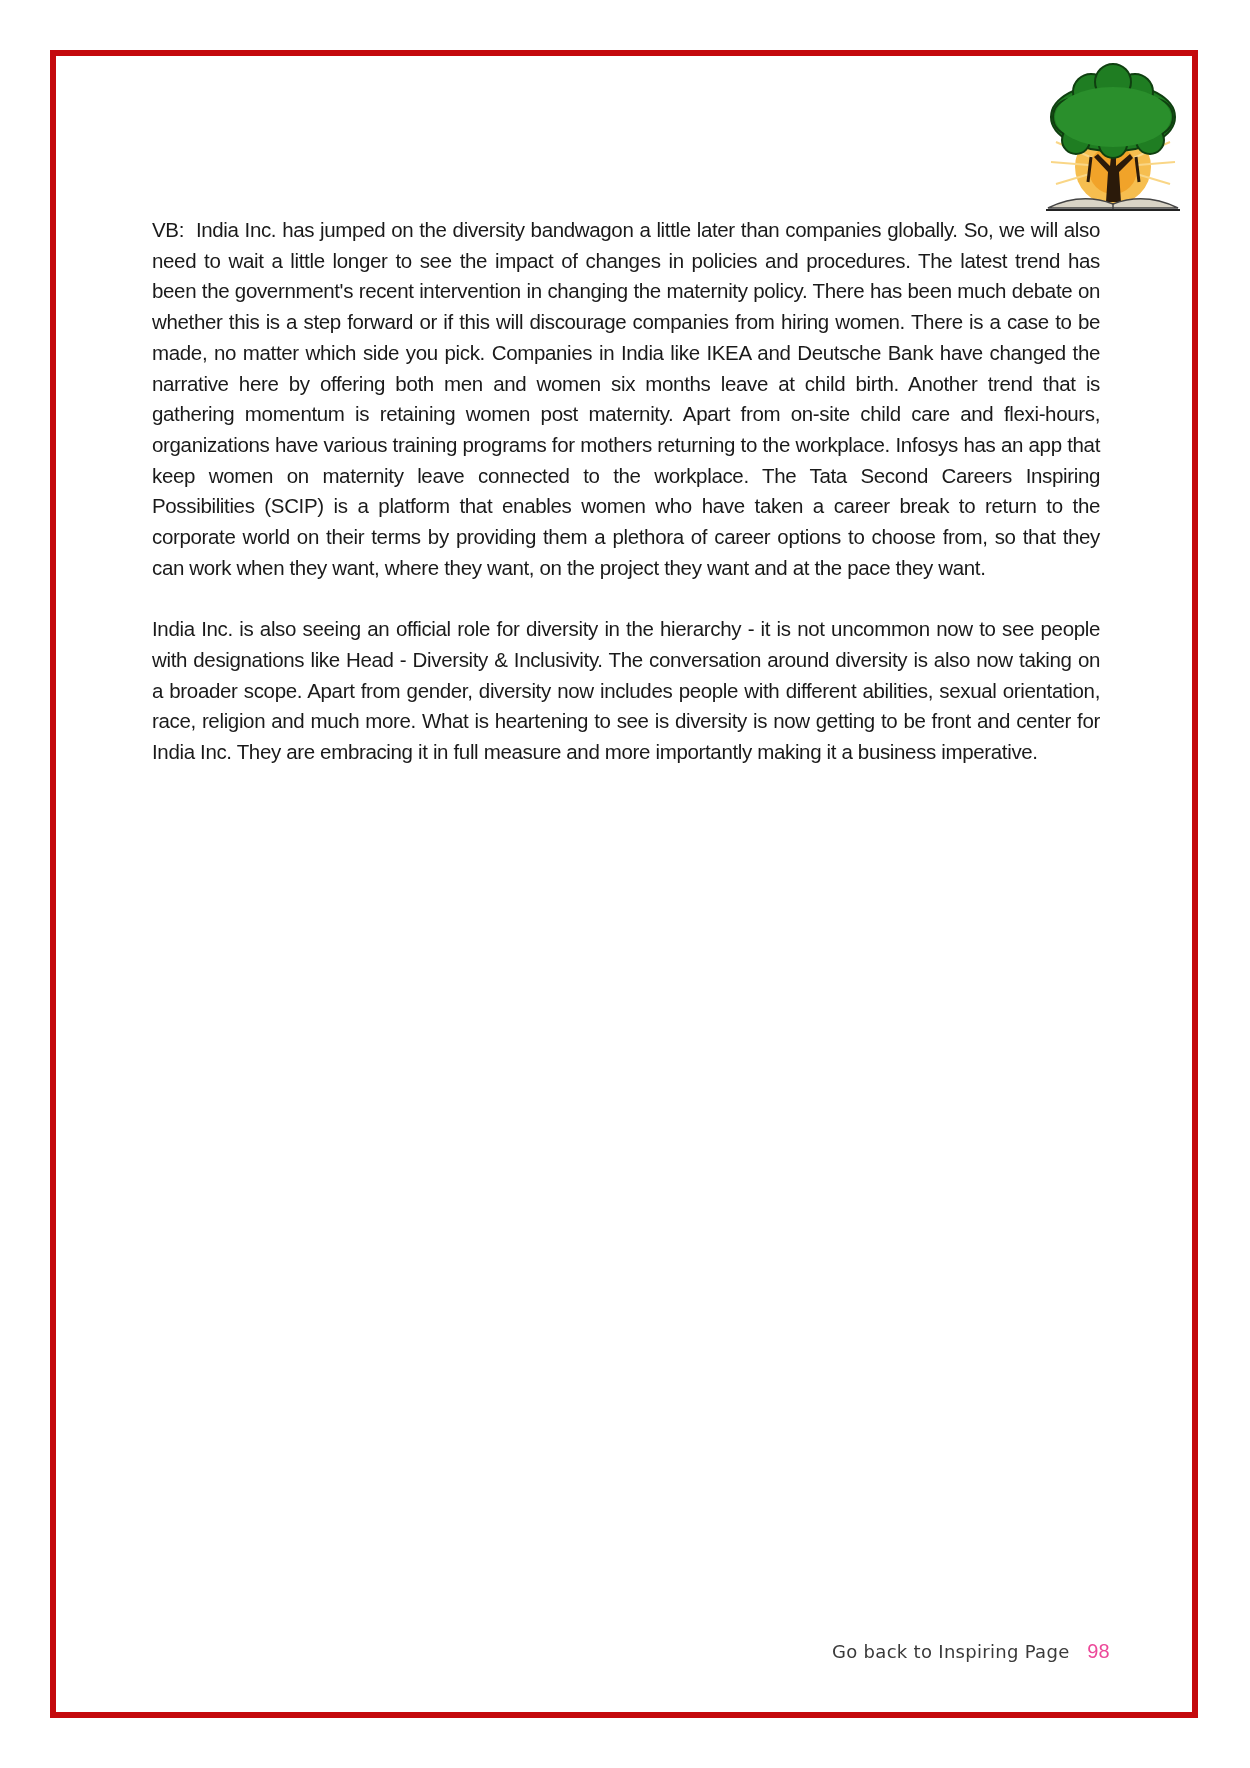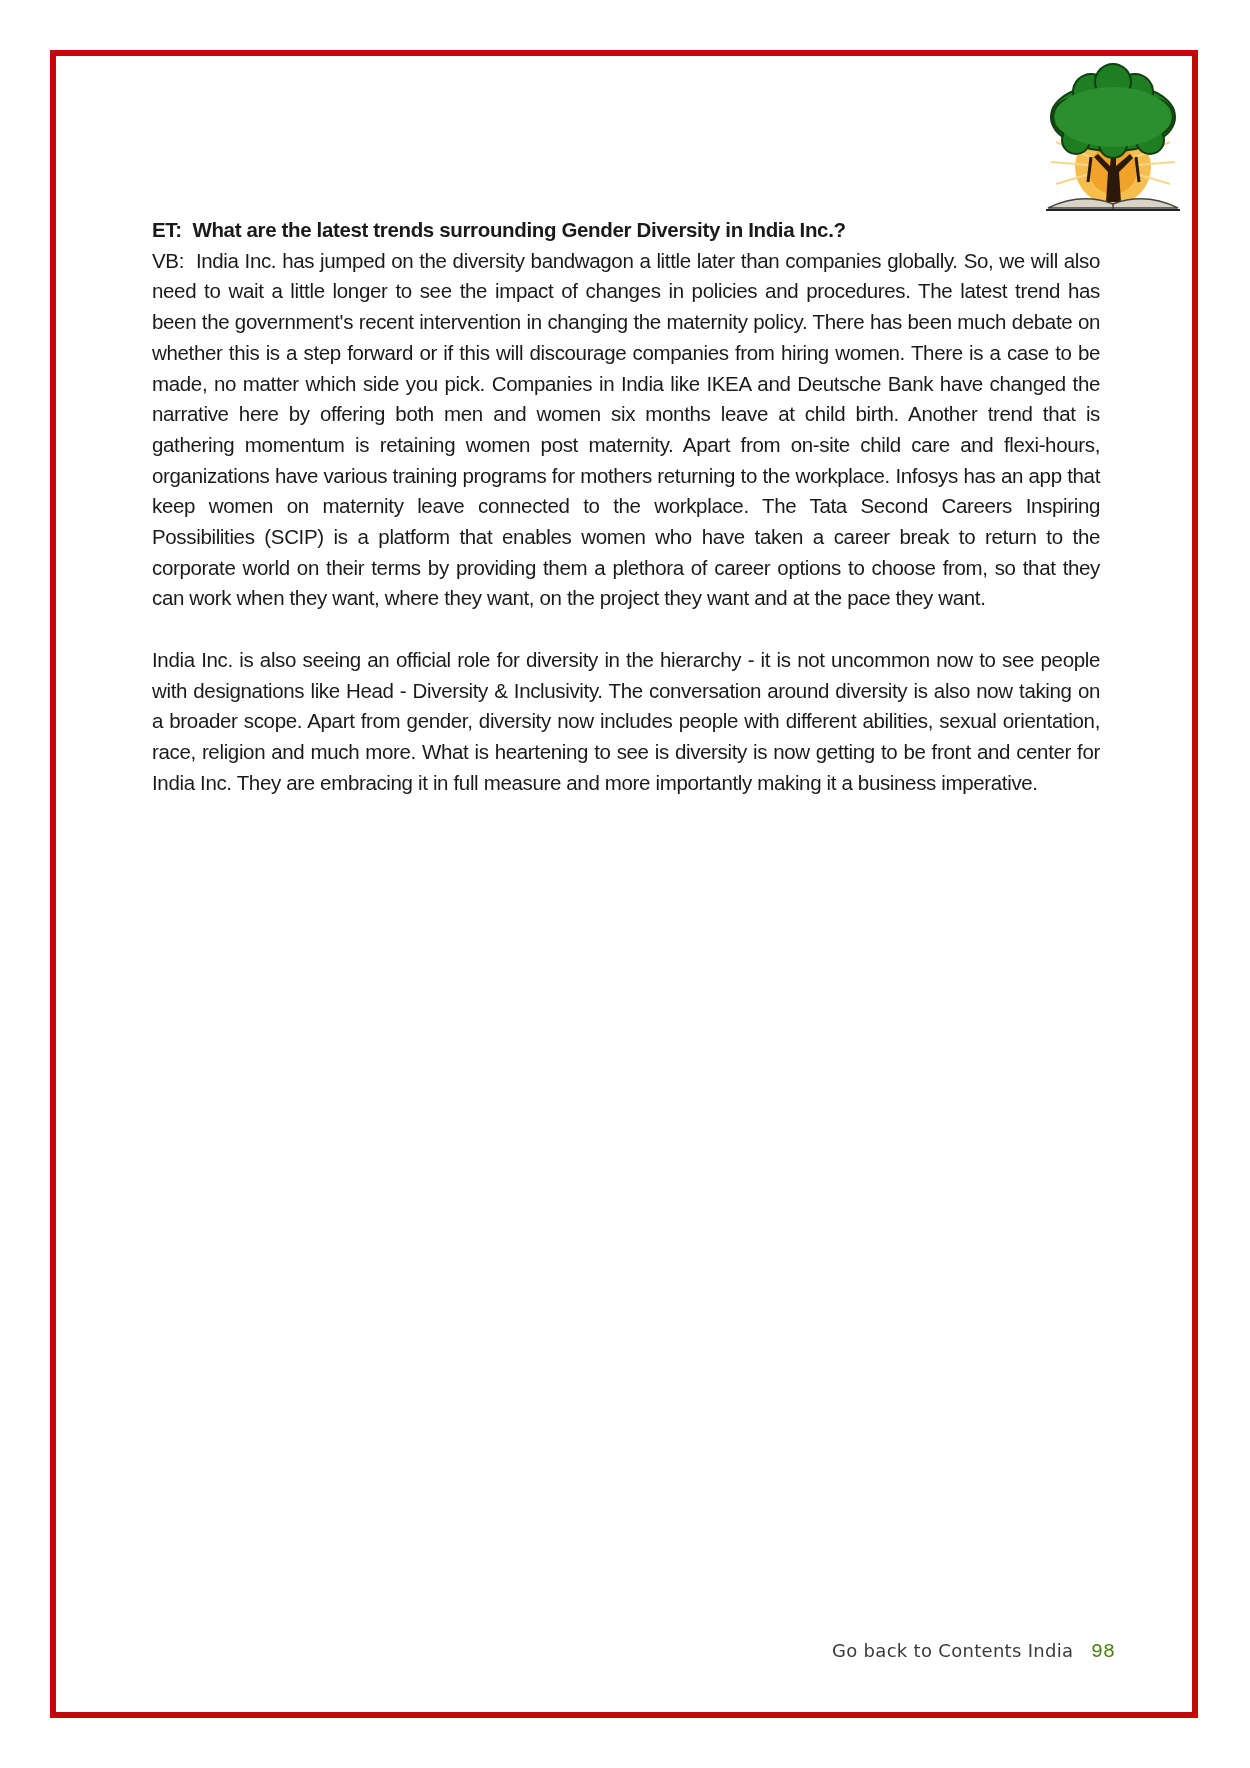--- a/index.html
+++ b/index.html
@@ -21,21 +21,21 @@
     .q { font-weight: bold; }
     .spacer { height: 30.7px; }
     .label { font-weight: normal; }
     .footer {
       position: absolute; left: 832px; top: 1640px;
       font-family: "DejaVu Sans", sans-serif;
       color: #3a3a3a;
       font-size: 18px;
     }
     .footer .link { letter-spacing: 0.3px; }
-    .footer .page { color: #4d7c0f; font-family: Liberation Mono, monospace; font-size: 20px; margin-left: 12px; }
+    .footer .page { color: #ec4899; font-family: Liberation Sans, sans-serif; font-size: 20px; margin-left: 12px; }
   </style>
 </head>
 <body>
 
 <div class="frame"></div>
 
 <div class="logo">
   <svg width="154" height="150" viewBox="0 0 154 150">
 
     <g opacity="0.9">
@@ -67,28 +67,24 @@
     </g>
     <ellipse cx="77" cy="55" rx="58" ry="30" fill="#2a8f2c"></ellipse>
 
     <path d="M12 146 Q45 130 77 142 Q109 130 142 146 Z" fill="#d9d4c6" stroke="#444" stroke-width="1.5"></path>
     <line x1="77" y1="142" x2="77" y2="148" stroke="#444" stroke-width="1.5"></line>
     <line x1="10" y1="148" x2="144" y2="148" stroke="#222" stroke-width="2"></line>
   </svg>
 </div>
 
 <div class="content">
-  <p class="q">
-    <span>ET:</span>&nbsp;
-    <span>What are the latest trends surrounding Gender Diversity in India Inc.?</span>
-  </p>
   <p>
     <span class="label">VB:</span>&nbsp;
     <span>India Inc. has jumped on the diversity bandwagon a little later than companies globally. So, we will also need to wait a little longer to see the impact of changes in policies and procedures. The latest trend has been the government's recent intervention in changing the maternity policy. There has been much debate on whether this is a step forward or if this will discourage companies from hiring women. There is a case to be made, no matter which side you pick. Companies in India like IKEA and Deutsche Bank have changed the narrative here by offering both men and women six months leave at child birth. Another trend that is gathering momentum is retaining women post maternity. Apart from on-site child care and flexi-hours, organizations have various training programs for mothers returning to the workplace. Infosys has an app that keep women on maternity leave connected to the workplace. The Tata Second Careers Inspiring Possibilities (SCIP) is a platform that enables women who have taken a career break to return to the corporate world on their terms by providing them a plethora of career options to choose from, so that they can work when they want, where they want, on the project they want and at the pace they want.</span>
   </p>
   <div class="spacer"></div>
   <p>India Inc. is also seeing an official role for diversity in the hierarchy - it is not uncommon now to see people with designations like Head - Diversity &amp; Inclusivity. The conversation around diversity is also now taking on a broader scope. Apart from gender, diversity now includes people with different abilities, sexual orientation, race, religion and much more. What is heartening to see is diversity is now getting to be front and center for India Inc. They are embracing it in full measure and more importantly making it a business imperative.</p>
 </div>
 
 <div class="footer">
-  <span class="link">Go back to Contents India</span>
+  <span class="link">Go back to Inspiring Page</span>
   <span class="page">98</span>
 </div>
 
 </body></html>

